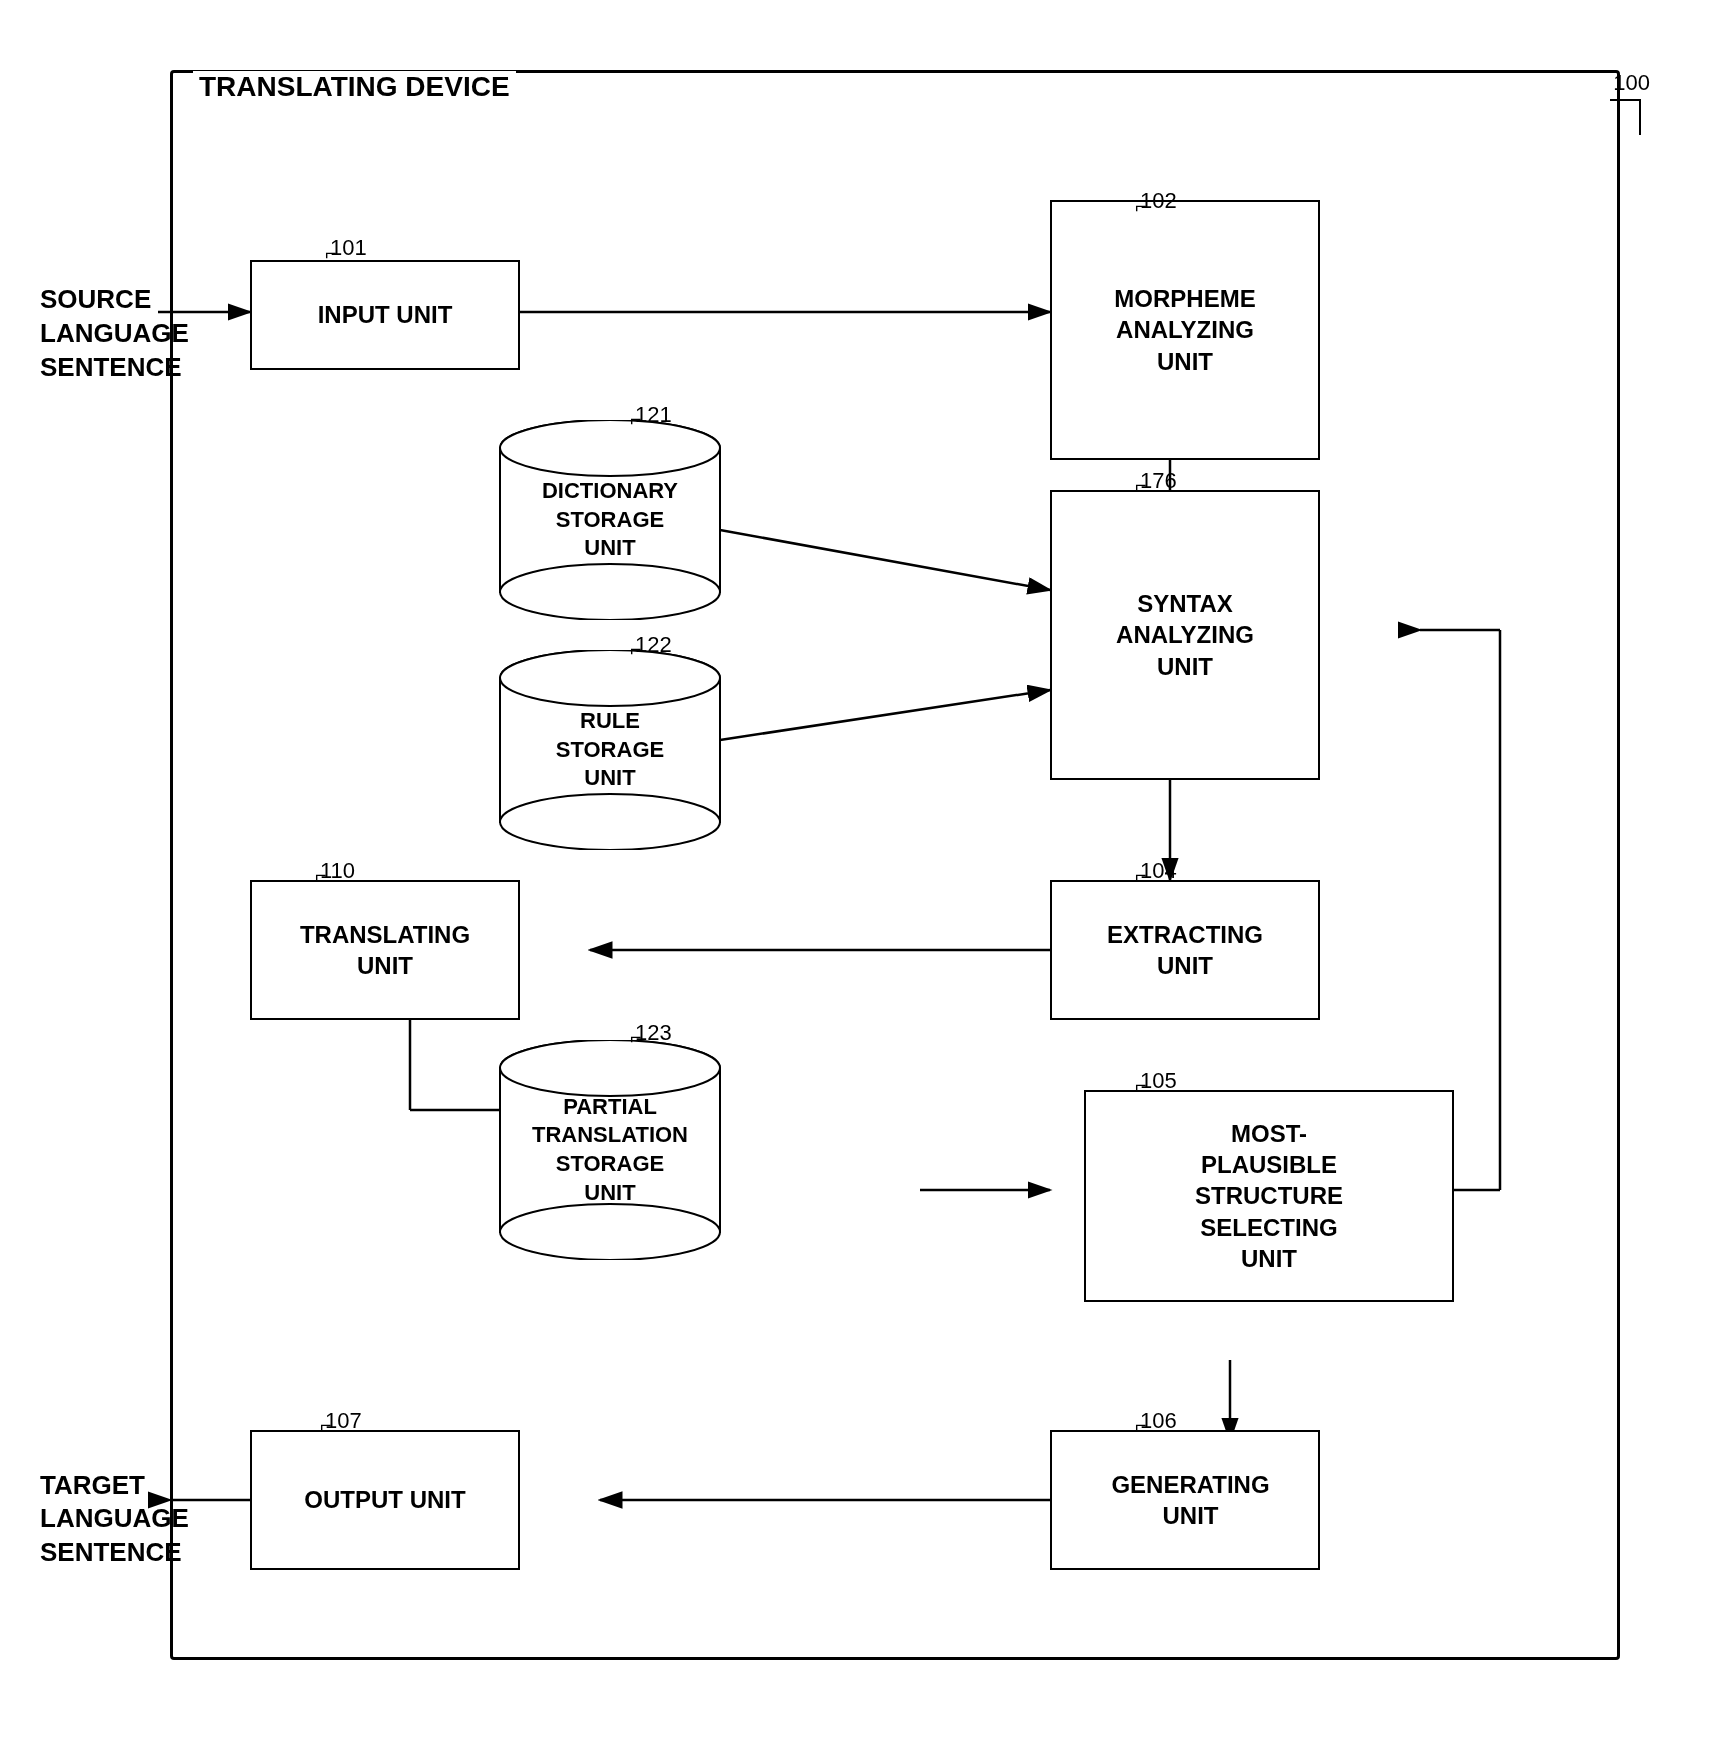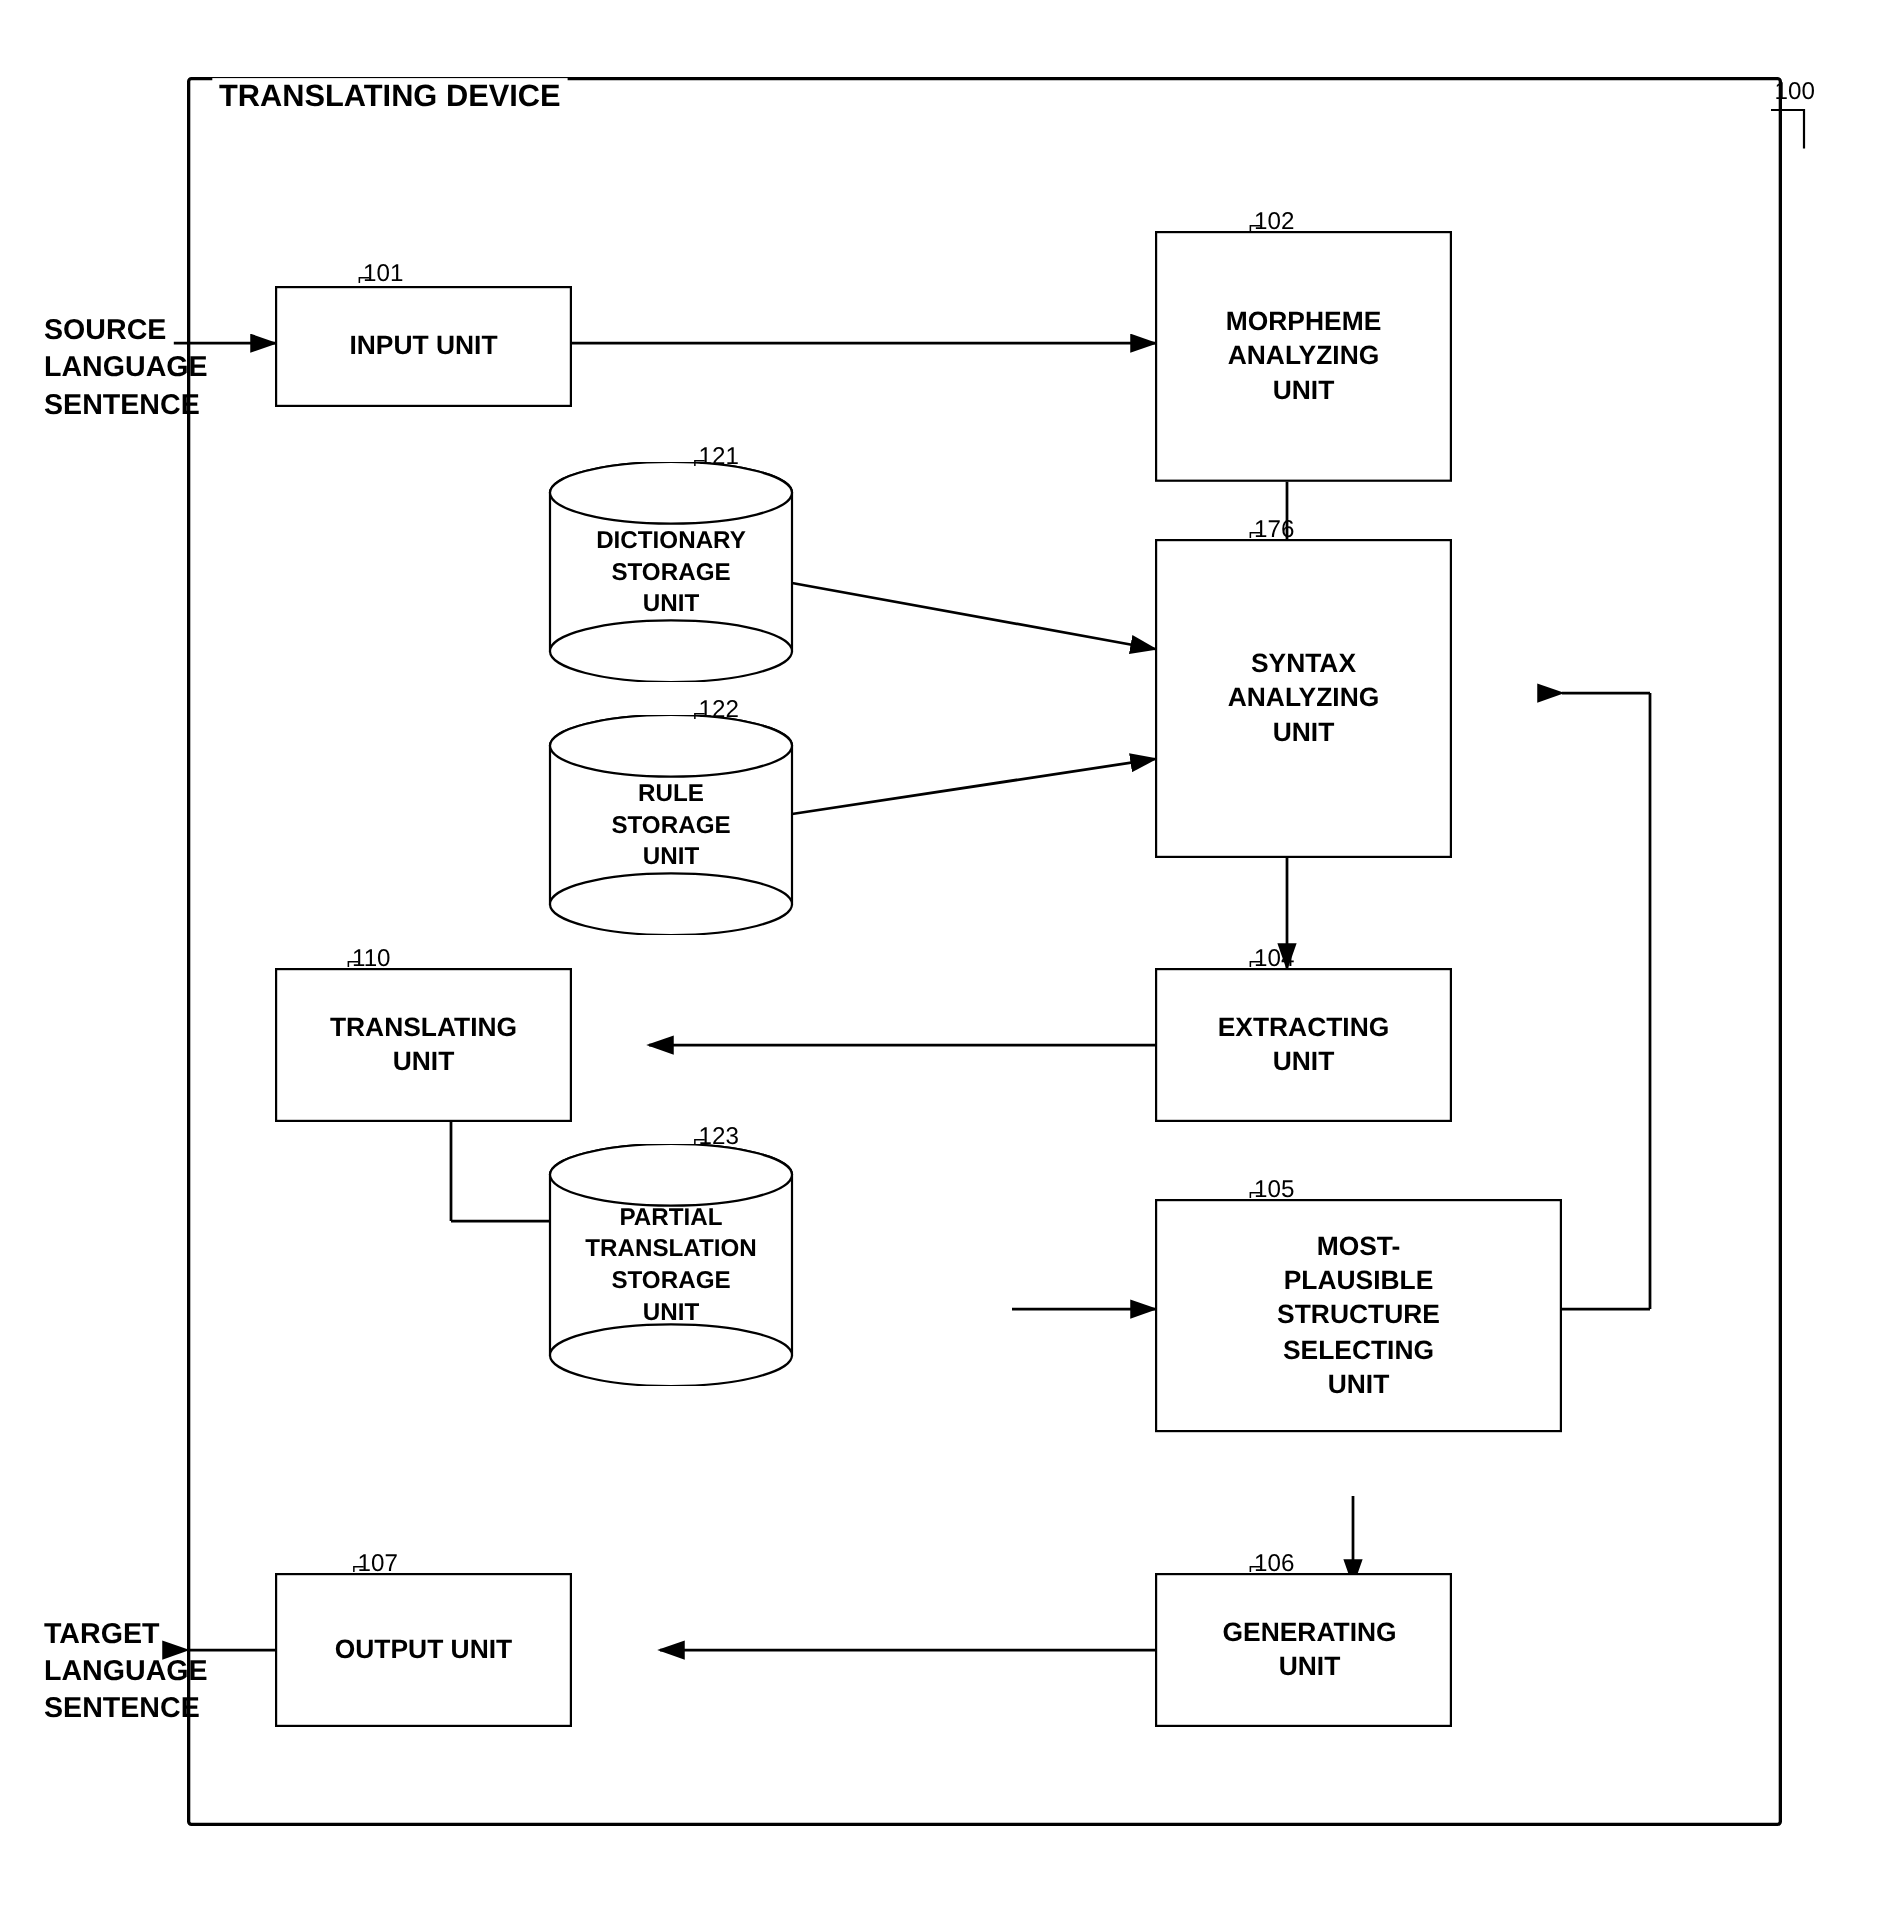--- a/index.html
+++ b/index.html
@@ -162,21 +162,21 @@
 
     <path d="M1570,60 L1600,60 L1600,95" stroke="#000" stroke-width="2" fill="none"></path>
   </svg>
 
   <div class="block-box" style="left:210px; top:220px; width:270px; height:110px;">
     <span>INPUT UNIT</span>
   </div>
   <div class="ref-num" style="top:195px; left:290px;">101</div>
   <div style="position:absolute; top:202px; left:285px; font-size:20px;">⌐</div>
 
-  <div class="block-box" style="left:1010px; top:170px; width:270px; height:228px;">
+  <div class="block-box" style="left:1010px; top:160px; width:270px; height:260px;">
     <span>MORPHEME<br>ANALYZING<br>UNIT</span>
   </div>
   <div class="ref-num" style="top:148px; left:1100px;">102</div>
   <div style="position:absolute; top:155px; left:1095px; font-size:20px;">⌐</div>
 
   <div class="cylinder" style="left:450px; top:380px; width:240px; height:200px;">
     <svg viewBox="0 0 240 200" xmlns="http://www.w3.org/2000/svg">
       <ellipse cx="120" cy="28" rx="110" ry="28" fill="white" stroke="#000" stroke-width="2"></ellipse>
       <rect x="10" y="28" width="220" height="144" fill="white" stroke="#000" stroke-width="2"></rect>
       <ellipse cx="120" cy="172" rx="110" ry="28" fill="white" stroke="#000" stroke-width="2"></ellipse>
@@ -222,21 +222,21 @@
       <ellipse cx="120" cy="28" rx="110" ry="28" fill="white" stroke="#000" stroke-width="2"></ellipse>
       <rect x="10" y="28" width="220" height="164" fill="white" stroke="#000" stroke-width="2"></rect>
       <ellipse cx="120" cy="192" rx="110" ry="28" fill="white" stroke="#000" stroke-width="2"></ellipse>
       <ellipse cx="120" cy="28" rx="110" ry="28" fill="white" stroke="#000" stroke-width="2"></ellipse>
     </svg>
     <div class="cylinder-label">PARTIAL<br>TRANSLATION<br>STORAGE<br>UNIT</div>
   </div>
   <div class="ref-num" style="top:980px; left:595px;">123</div>
   <div style="position:absolute; top:986px; left:590px; font-size:20px;">⌐</div>
 
-  <div class="block-box" style="left:1010px; top:1050px; width:370px; height:212px;">
+  <div class="block-box" style="left:1044px; top:1050px; width:370px; height:212px;">
     <span>MOST-<br>PLAUSIBLE<br>STRUCTURE<br>SELECTING<br>UNIT</span>
   </div>
   <div class="ref-num" style="top:1028px; left:1100px;">105</div>
   <div style="position:absolute; top:1034px; left:1095px; font-size:20px;">⌐</div>
 
   <div class="block-box" style="left:1010px; top:1390px; width:270px; height:140px;padding-left:11px;">
     <span>GENERATING<br>UNIT</span>
   </div>
   <div class="ref-num" style="top:1368px; left:1100px;">106</div>
   <div style="position:absolute; top:1374px; left:1095px; font-size:20px;">⌐</div>

